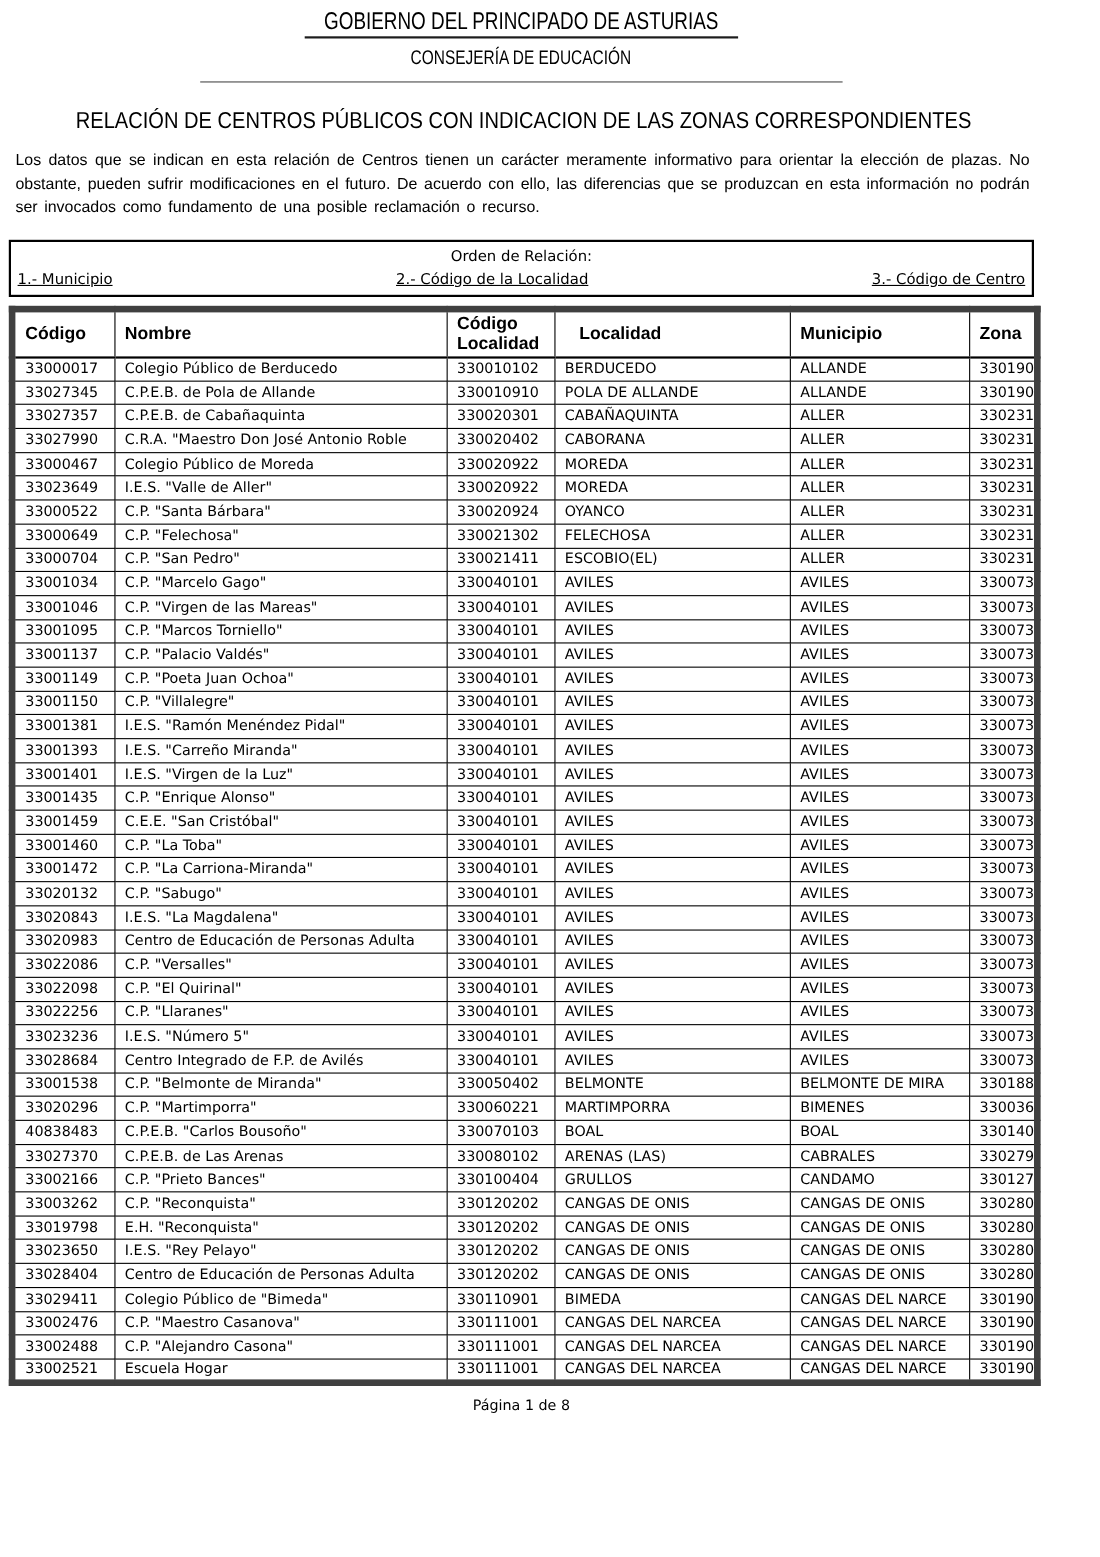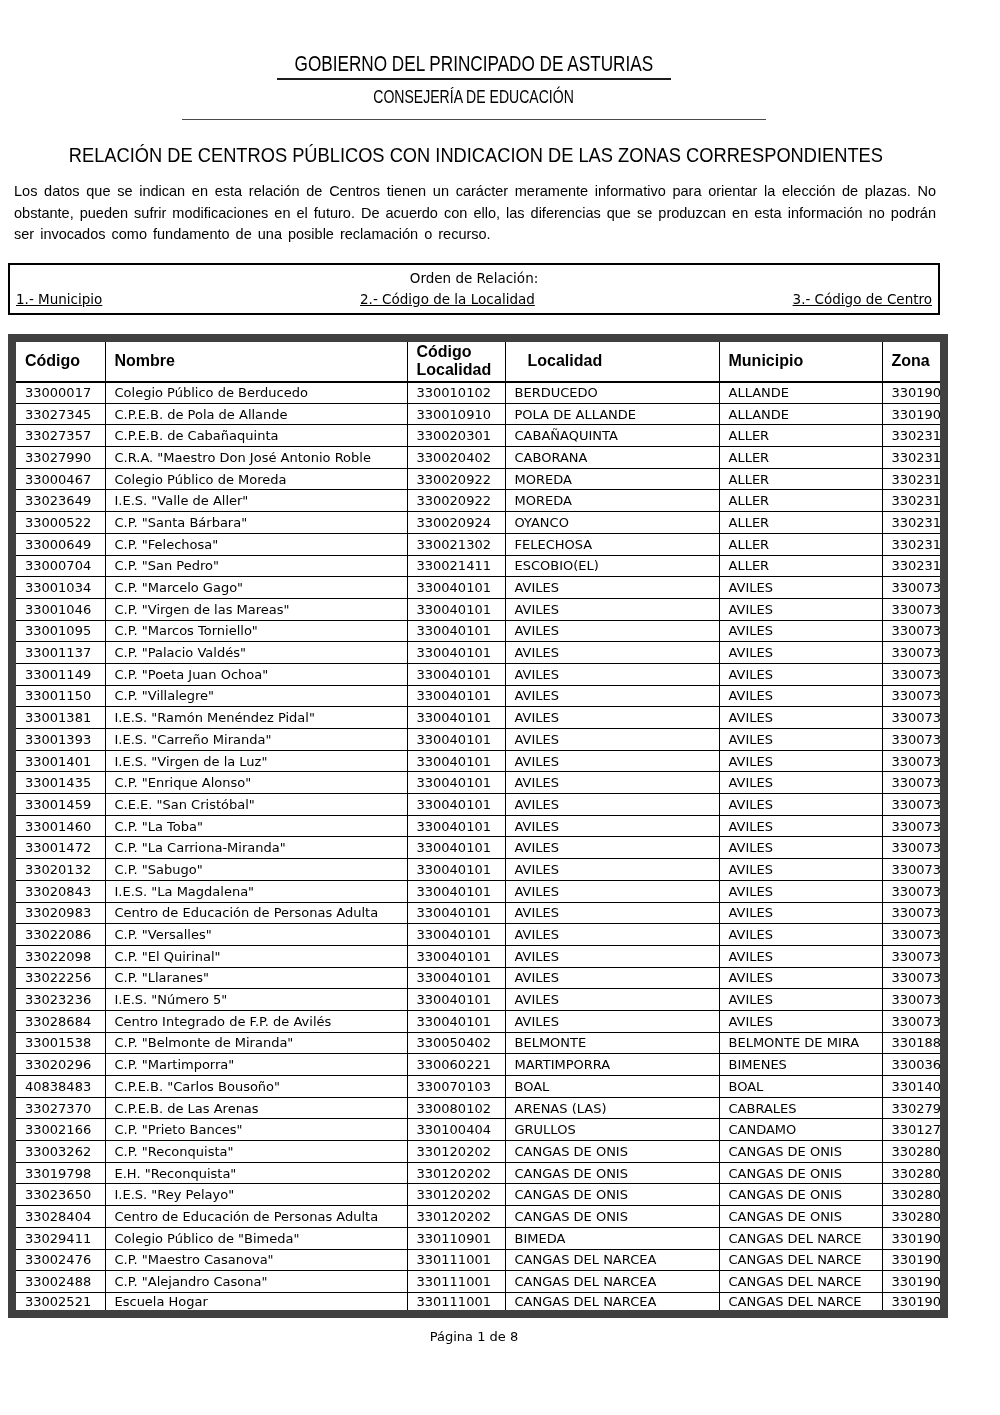--- a/index.html
+++ b/index.html
@@ -18,21 +18,20 @@
     margin-left: 8px;
     padding-top: 7px;
   }
   
   .letterhead { text-align: center; }
   .gov-line {
     font-family: "Liberation Sans", sans-serif;
     font-size: 22px;
     line-height: 24px;
     white-space: nowrap;
-    margin-top: 45px;
   }
   .gov-line .condense { display: inline-block; transform: scaleX(0.78); transform-origin: center; }
   .gov-underline {
     width: 394px;
     border-bottom: 2px solid #1c1c1c;
     margin: 2px auto 7px auto;
   }
   .dept-line {
     font-family: "Liberation Sans", sans-serif;
     font-size: 18px;
@@ -81,25 +80,25 @@
   .order-items {
     display: flex;
     justify-content: space-between;
     font-size: 13.5px;
     line-height: 20px;
     margin-top: 1px;
     text-decoration: underline;
   }
   
   table.centros {
-    margin-top: 19px;
+    margin-top: 8px;
     width: 932px;
     border-collapse: collapse;
     table-layout: fixed;
-    border: 8px solid #404040;
+    border: 6px solid #404040;
   }
   col.c1 { width: 93px; }
   col.c2 { width: 302px; }
   col.c3 { width: 98px; }
   col.c4 { width: 214px; }
   col.c5 { width: 163px; }
   col.c6 { width: 62px; }
   table.centros th {
     font-family: "Liberation Sans", sans-serif;
     font-size: 16px;

